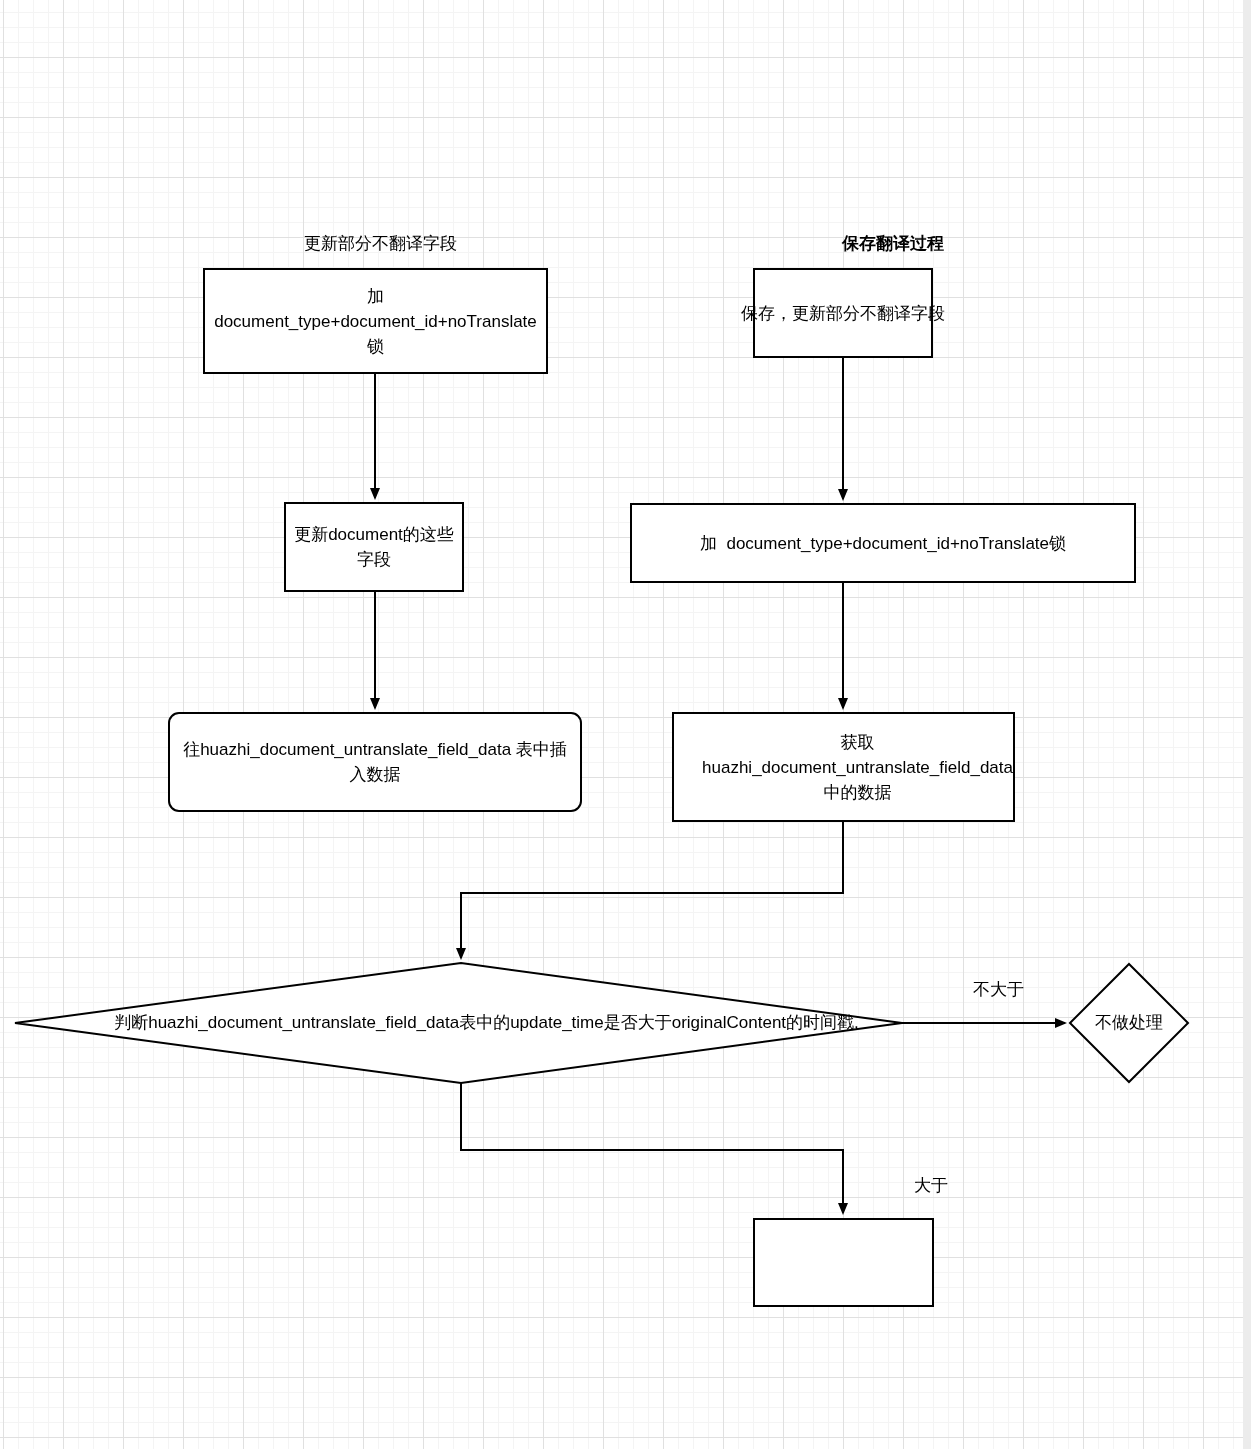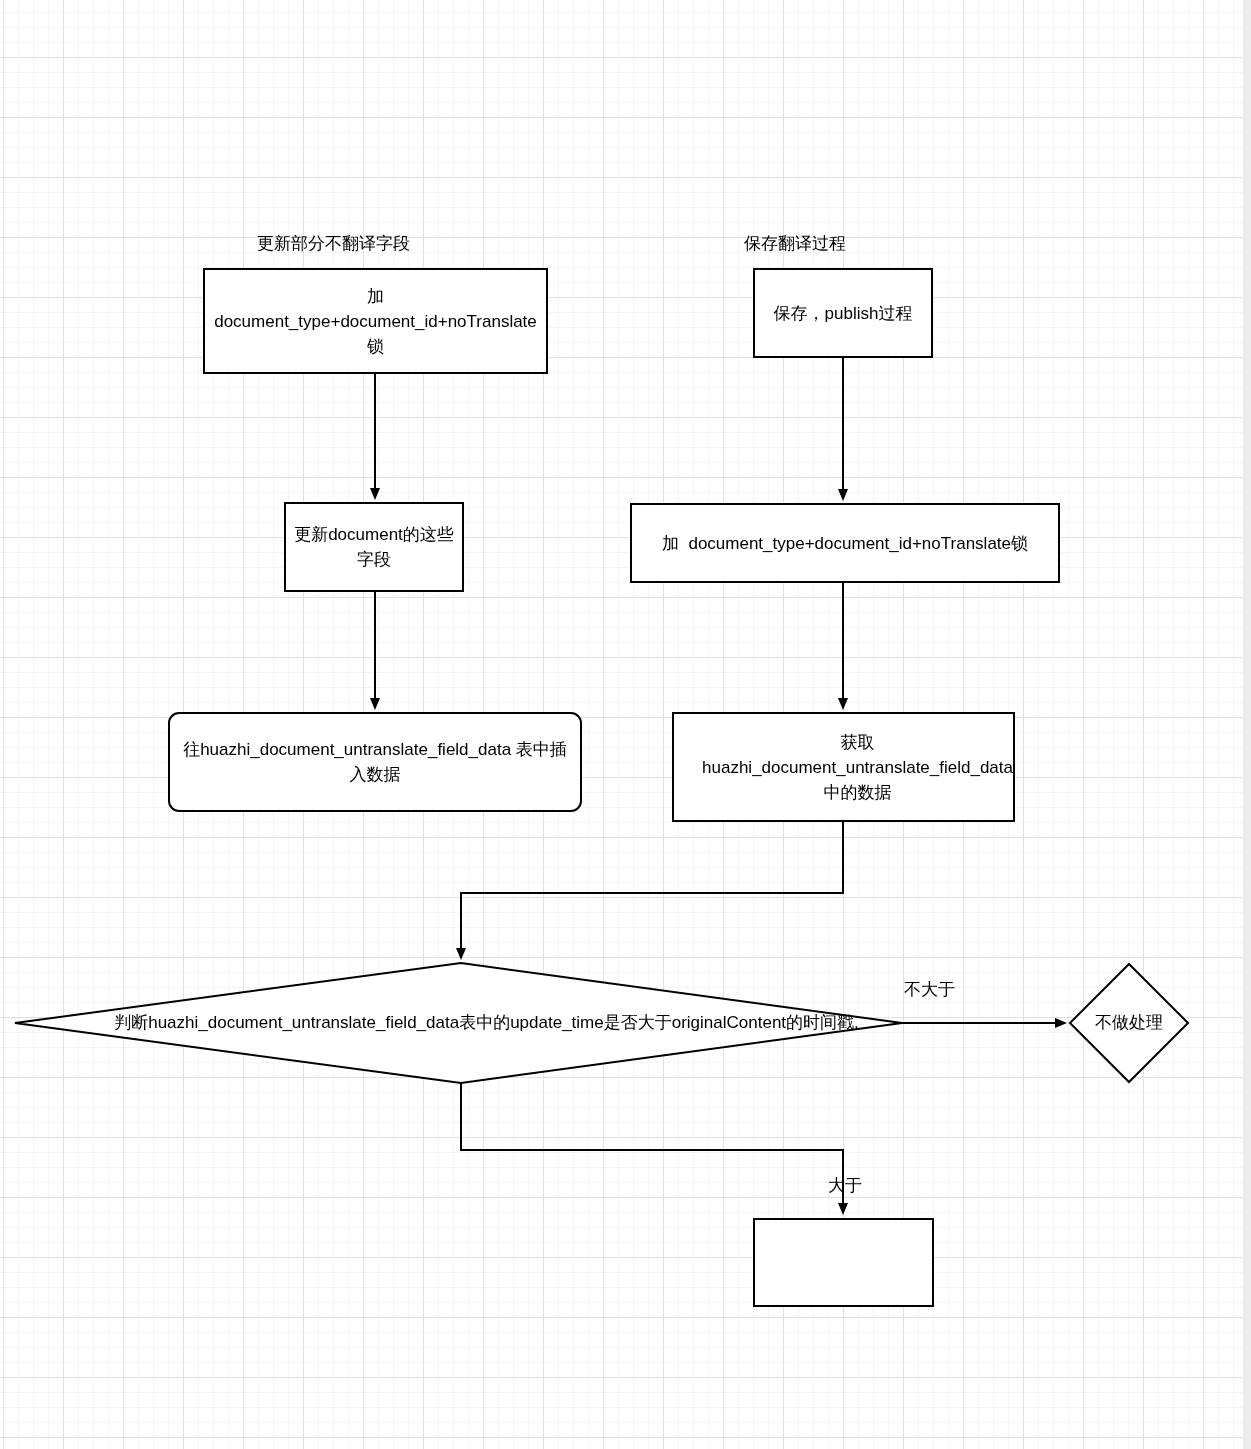--- a/index.html
+++ b/index.html
@@ -47,21 +47,21 @@
     text-align: center;
     font-size: 17px;
     line-height: 25px;
   }
   .node-text { white-space: pre; }
   .float-label {
     position: absolute;
     z-index: 2;
     font-size: 17px;
     line-height: 24px;
-    text-align: left;
+    text-align: right;
     white-space: pre;
   }
   .diamond-text {
     position: absolute;
     z-index: 2;
     font-size: 17px;
     line-height: 25px;
     text-align: center;
     white-space: pre;
     pointer-events: none;
@@ -106,27 +106,27 @@
 <div class="node" style="left:284px; top:502px; width:180px; height:90px;">
   <div class="node-text">更新document的这些
 字段</div>
 </div>
 
 <div class="node" style="left:168px; top:712px; width:414px; height:100px;border-radius:11px;">
   <div class="node-text">往huazhi_document_untranslate_field_data 表中插
 入数据</div>
 </div>
 
-<div class="float-label" style="left:744px; top:232px; width:200px;">保存翻译过程</div>
+<div class="float-label" style="left:744px; top:232px; width:200px;font-weight:bold;">保存翻译过程</div>
 
 <div class="node" style="left:753px; top:268px; width:180px; height:90px;">
-  <div class="node-text">保存，publish过程</div>
+  <div class="node-text">保存，更新部分不翻译字段</div>
 </div>
 
-<div class="node" style="left:630px; top:503px; width:430px; height:80px;">
+<div class="node" style="left:630px; top:503px; width:506px; height:80px;">
   <div class="node-text">加  document_type+document_id+noTranslate锁</div>
 </div>
 
 <div class="node" style="left:672px; top:712px; width:343px; height:110px;justify-content:flex-end;">
   <div class="node-text">获取
 huazhi_document_untranslate_field_data
 中的数据</div>
 </div>
 
 <div class="diamond-text" style="left:0px; top:1010px; width:917px;margin-left:28px;">判断huazhi_document_untranslate_field_data表中的update_time是否大于originalContent的时间戳,</div>

